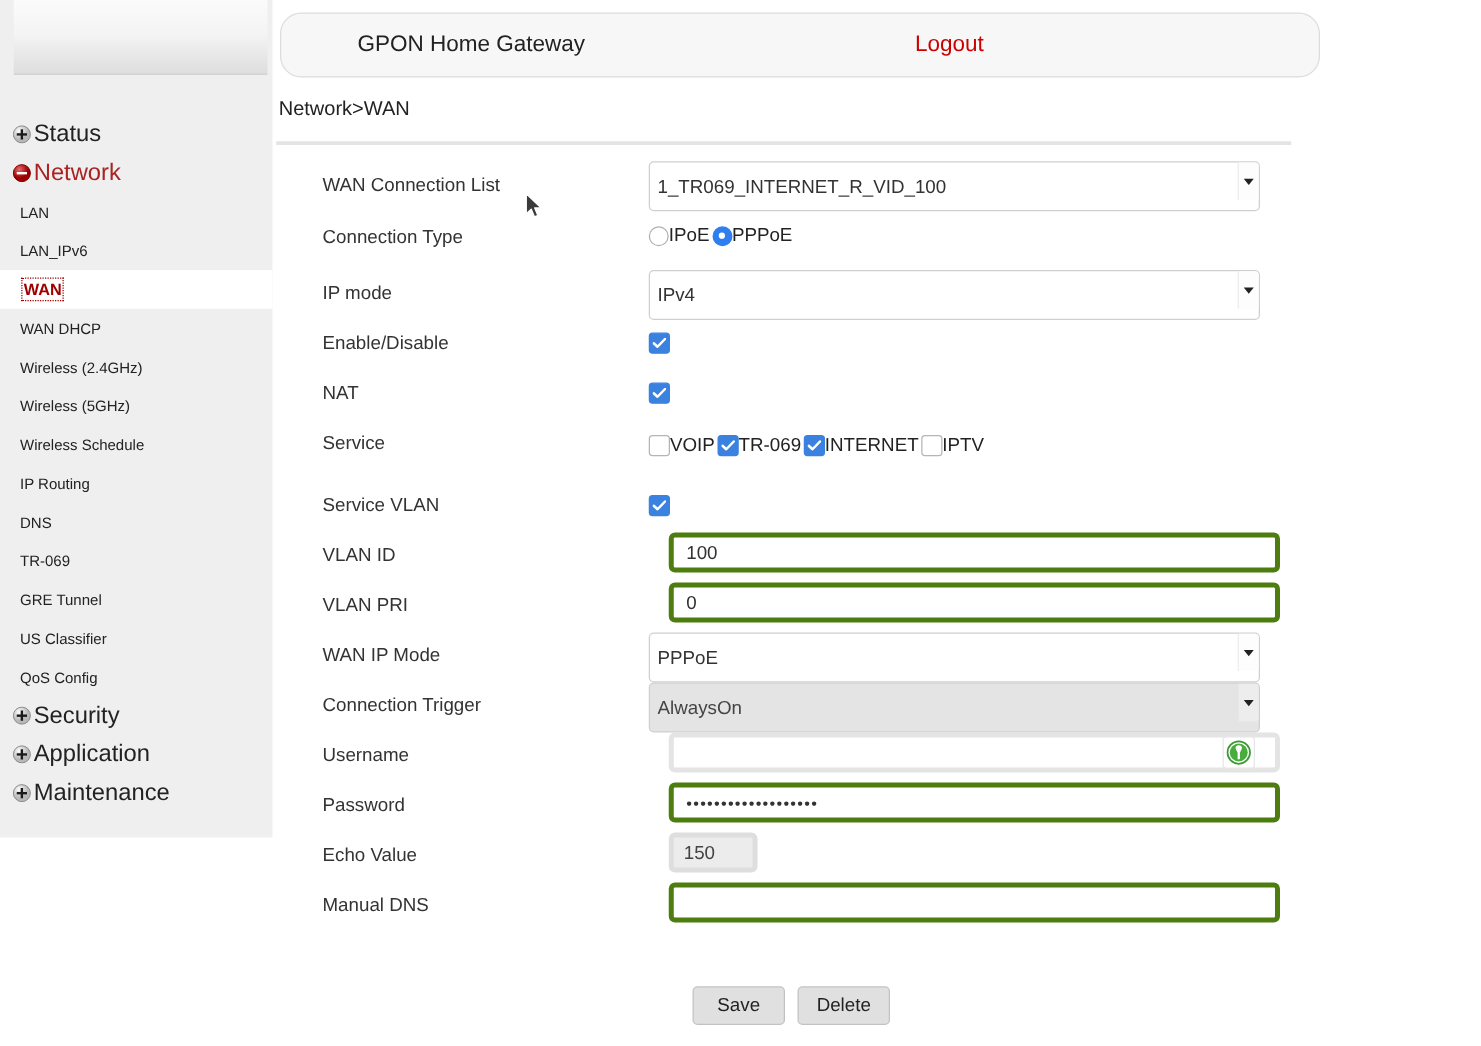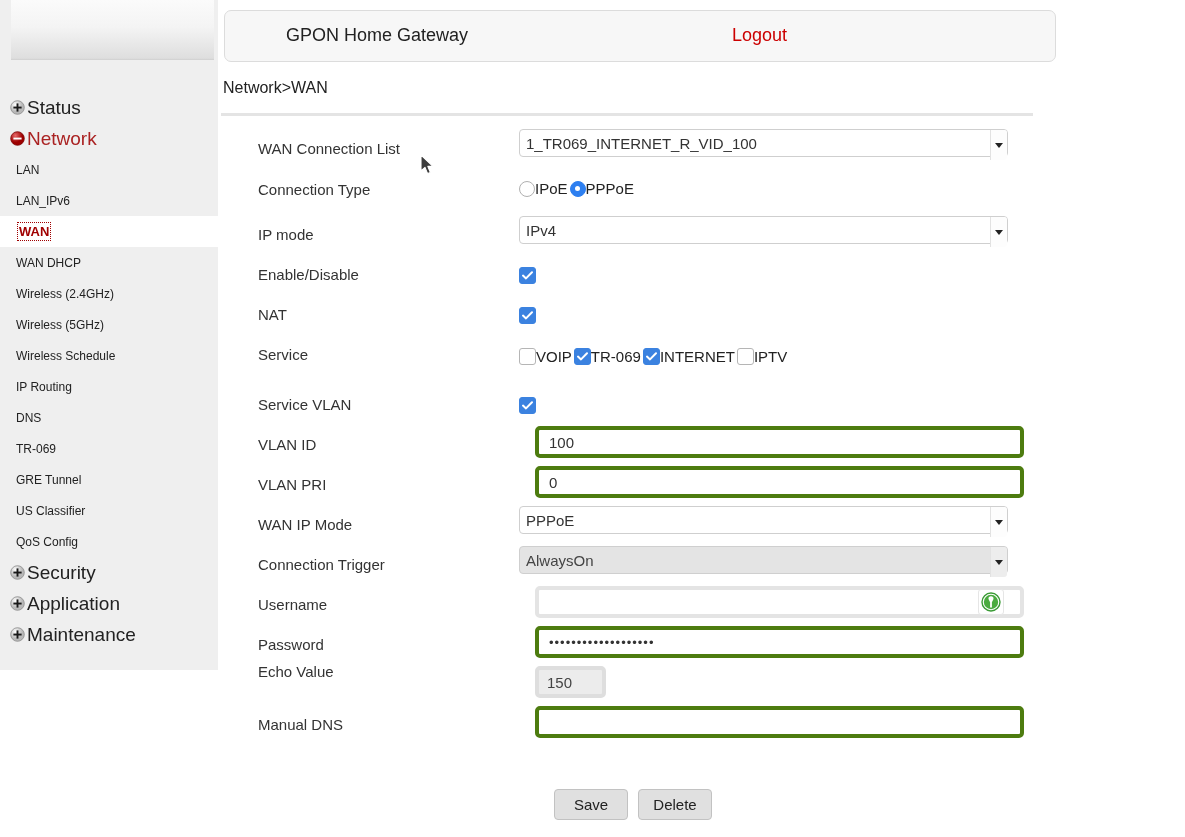--- a/index.html
+++ b/index.html
@@ -77,21 +77,21 @@
     padding: 1px 1px;
   }
 
   
   #header-card {
     position: absolute;
     left: 224px; top: 10px;
     width: 832px; height: 52px;
     background: #f7f7f7;
     border: 1px solid #dcdcdc;
-    border-radius: 7px;
+    border-radius: 17px;
   }
   #app-title {
     position: absolute;
     left: 61px; top: 14px;
     font-size: 18px;
     color: #222222;
   }
   #logout-link {
     position: absolute;
     left: 507px; top: 14px;
@@ -128,21 +128,21 @@
     font-size: 15px;
     color: #333333;
     white-space: nowrap;
   }
   .row .ctl {
     position: absolute;
     left: 519px;
   }
 
   select.sel {
-    width: 489px; height: 28px;
+    width: 489px; height: 40px;
     padding: 4px 6px;
     font-size: 15px;
     font-family: "Liberation Sans", sans-serif;
     color: #333;
     background: #ffffff;
     border: 1px solid #cfcfcf;
     border-radius: 4px;
     appearance: none;
     -webkit-appearance: none;
   }
@@ -568,21 +568,21 @@
     </div>
 
     <div class="row">
       <div class="lbl" style="top:13px;">Password</div>
       <div class="ctl" style="top:3px;">
         <input class="txt pwd" type="text" value="•••••••••••••••••••" style="">
       </div>
     </div>
 
     <div class="row">
-      <div class="lbl" style="top:0;">Echo Value</div>
+      <div class="lbl" style="top:13px;">Echo Value</div>
       <div class="ctl" style="top:3px;">
         <input class="txt small" type="text" value="150" style="">
       </div>
     </div>
 
     <div class="row">
       <div class="lbl" style="top:13px;">Manual DNS</div>
       <div class="ctl" style="top:3px;">
         <input class="txt" type="text" value="" style="">
       </div>

